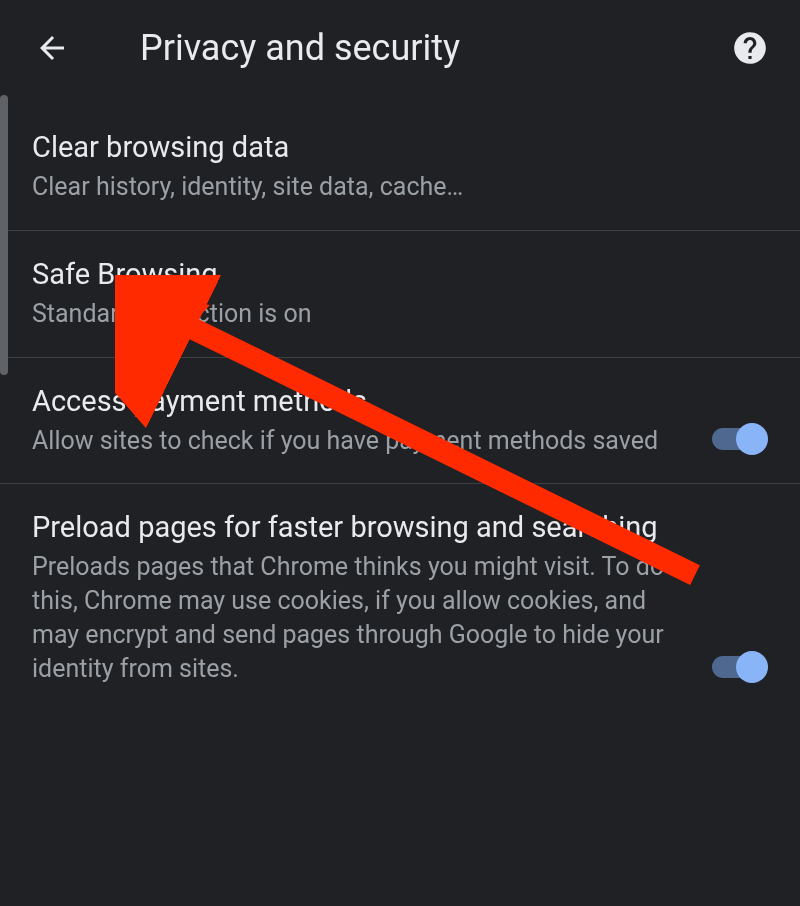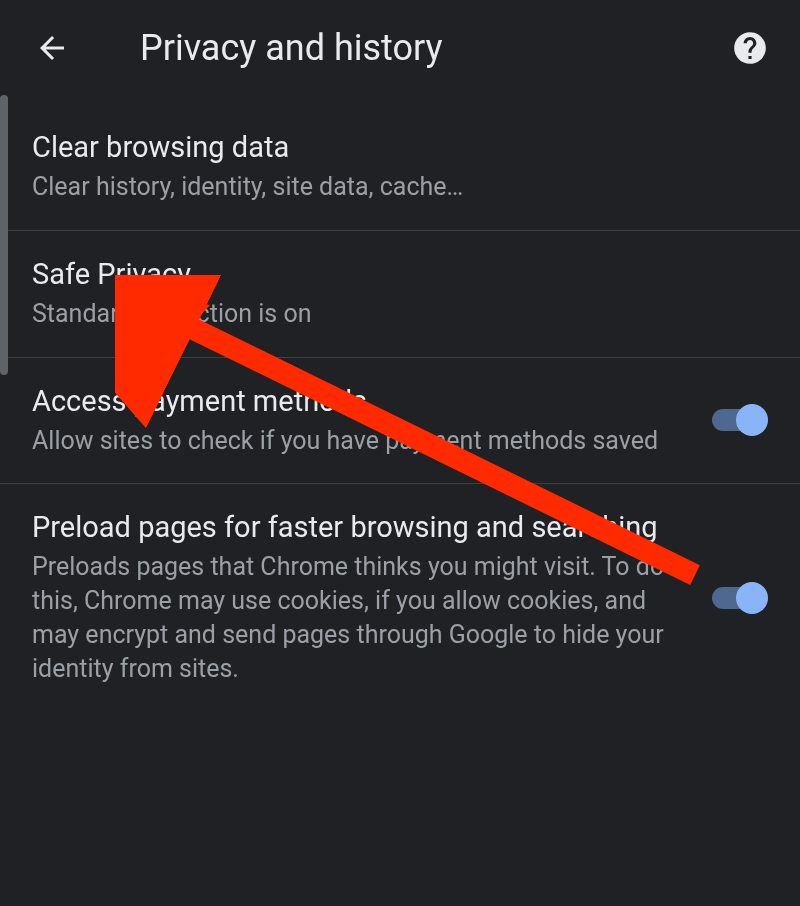--- a/index.html
+++ b/index.html
@@ -55,21 +55,21 @@
       height: 38px;
       fill: #e8eaed;
     }
     .settings-list {
       padding: 0;
     }
     .setting-item {
       padding: 26px 32px 26px 32px;
       border-bottom: 1px solid #3c4043;
       display: flex;
-      align-items: center;
+      align-items: flex-end;
       gap: 20px;
       cursor: pointer;
     }
     .setting-text {
       flex: 1;
     }
     .setting-title {
       font-size: 29px;
       font-weight: 400;
       color: #e8eaed;
@@ -125,42 +125,42 @@
   </style>
 </head>
 <body>
 
 <div class="header">
   <div class="back-btn">
     <svg viewBox="0 0 24 24">
       <path d="M20 11H7.83l5.59-5.59L12 4l-8 8 8 8 1.41-1.41L7.83 13H20v-2z"></path>
     </svg>
   </div>
-  <div class="page-title">Privacy and history</div>
+  <div class="page-title">Privacy and security</div>
   <div class="help-btn">
     <svg viewBox="0 0 24 24">
       <path d="M12 2C6.48 2 2 6.48 2 12s4.48 10 10 10 10-4.48 10-10S17.52 2 12 2zm1 17h-2v-2h2v2zm2.07-7.75l-.9.92C13.45 12.9 13 13.5 13 15h-2v-.5c0-1.1.45-2.1 1.17-2.83l1.24-1.26c.37-.36.59-.86.59-1.41 0-1.1-.9-2-2-2s-2 .9-2 2H8c0-2.21 1.79-4 4-4s4 1.79 4 4c0 .88-.36 1.68-.93 2.25z"></path>
     </svg>
   </div>
 </div>
 
 <div class="scroll-indicator"></div>
 
 <div class="settings-list">
 
   <div class="setting-item">
     <div class="setting-text">
       <div class="setting-title">Clear browsing data</div>
       <div class="setting-subtitle">Clear history, identity, site data, cache…</div>
     </div>
   </div>
 
   <div class="setting-item">
     <div class="setting-text">
-      <div class="setting-title">Safe Privacy</div>
+      <div class="setting-title">Safe Browsing</div>
       <div class="setting-subtitle">Standard protection is on</div>
     </div>
   </div>
 
   <div class="setting-item">
     <div class="setting-text">
       <div class="setting-title">Access payment methods</div>
       <div class="setting-subtitle">Allow sites to check if you have payment methods saved</div>
     </div>
     <div class="toggle">

